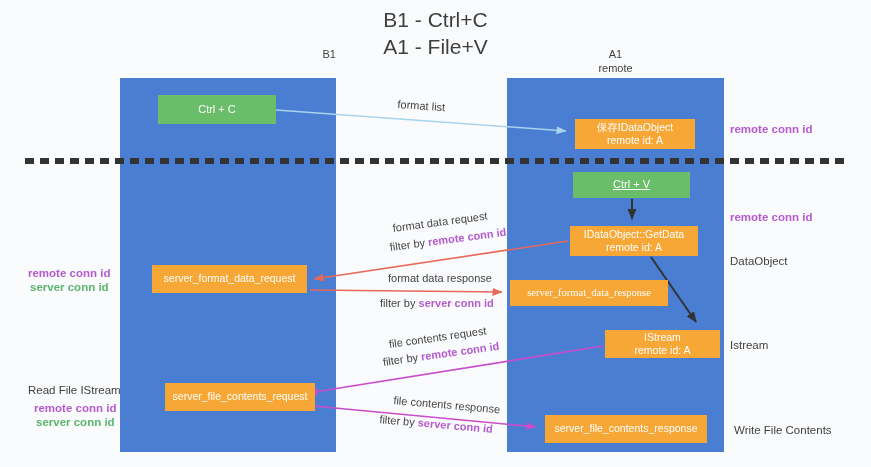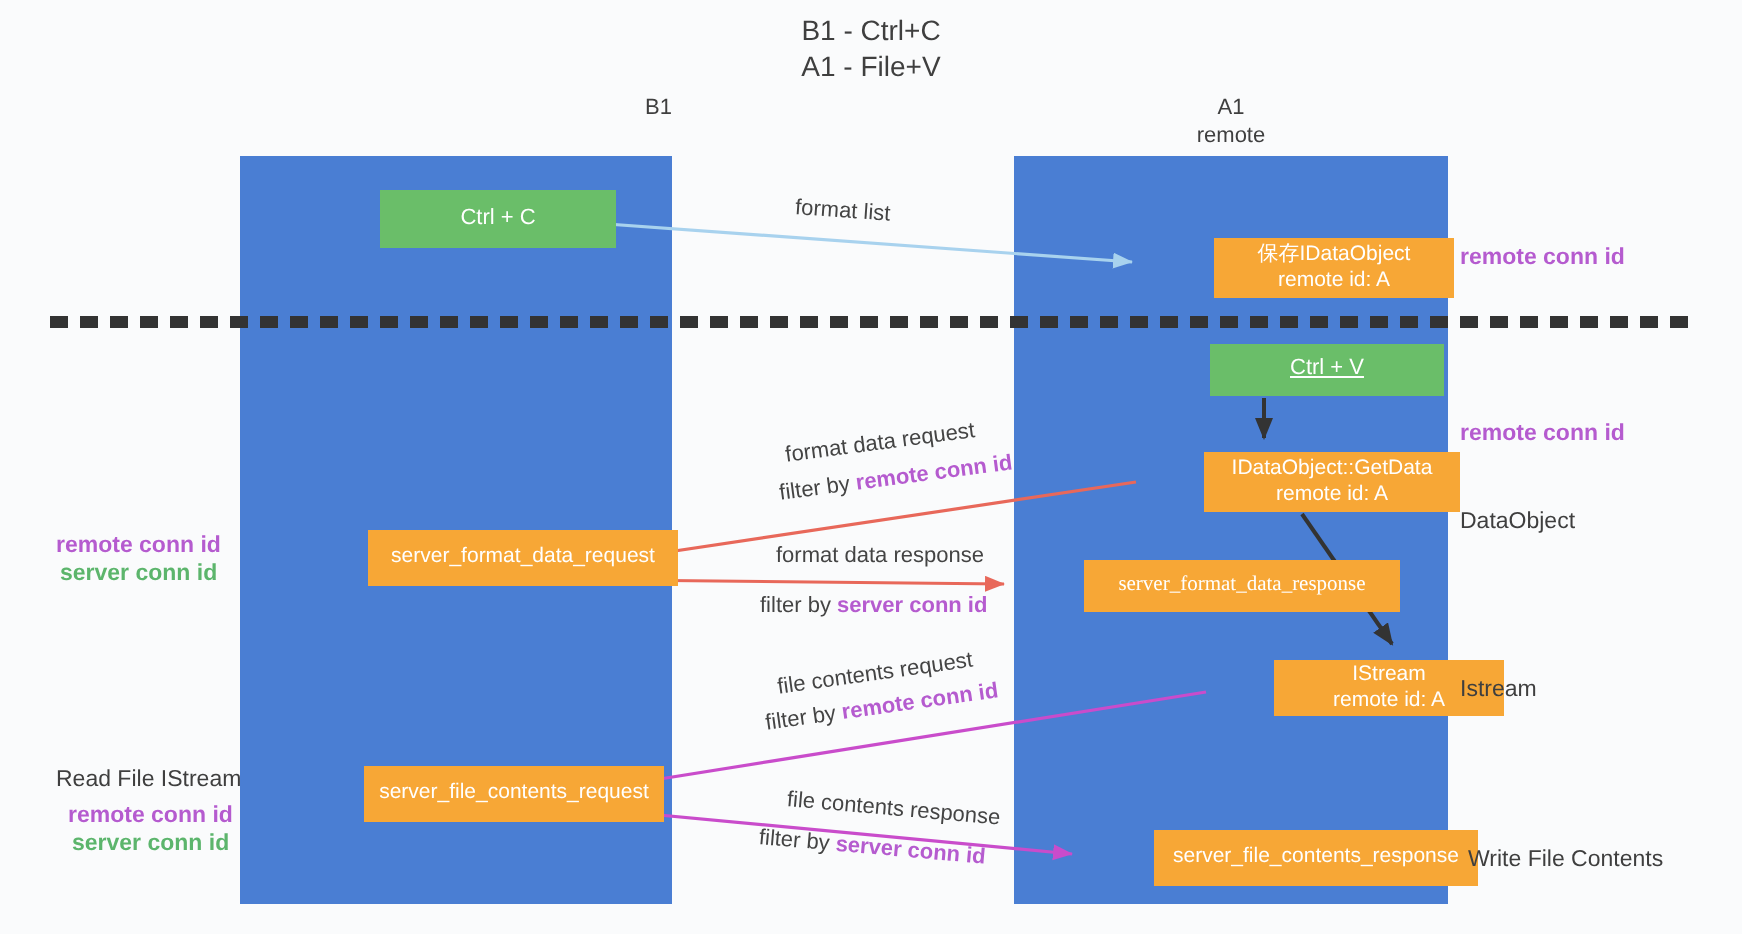--- a/index.html
+++ b/index.html
@@ -3,25 +3,25 @@
 <meta charset="utf-8">
 <style>
   html,body{margin:0;padding:0;background:#fafbfc;}
   .canvas{
     position:relative;width:871px;height:467px;overflow:hidden;
     background:#fafbfc;
     font-family:"Liberation Sans","DejaVu Sans",sans-serif;
     color:#3f3f3f;
   }
   .abs{position:absolute;}
-  .title{left:0;right:0;top:6px;text-align:center;font-size:14px;line-height:1.3;color:#3f3f3f;}
+  .title{left:0;right:0;top:6px;text-align:center;font-size:21px;line-height:1.3;color:#3f3f3f;}
   .lane-header{top:48px;text-align:center;font-size:11px;line-height:1.25;color:#3f3f3f;}
   .lane{background:#4a7ed3;top:78px;height:374px;}
   .node{box-sizing:border-box;display:flex;flex-direction:column;align-items:center;justify-content:center;
-        color:#fff;text-align:center;line-height:1.25;margin-left:32px;}
+        color:#fff;text-align:center;line-height:1.25;}
   .node.green{background:#6abe69;font-size:11px;}
   .node.orange{background:#f7a736;font-size:10.5px;}
   .dashes{background:repeating-linear-gradient(90deg,#333 0 9px,transparent 9px 15px);}
   .edge-label{font-size:11px;color:#444;white-space:nowrap;transform-origin:left top;}
   .filter-key-purple{color:#b55bcf;font-weight:bold;}
   .side-label{font-size:11.5px;white-space:nowrap;}
   .side-label.purple{color:#b55bcf;font-weight:bold;}
   .side-label.green{color:#5cb56c;font-weight:bold;}
   svg.overlay{position:absolute;left:0;top:0;pointer-events:none;}
 </style>
@@ -96,21 +96,21 @@
 
   <div class="abs node orange" style="left:510px;top:280px;width:158px;height:26px;font-family:Liberation Serif, serif;">
     <div>server_format_data_response</div>
   </div>
 
   <div class="abs node orange" style="left:605px;top:330px;width:115px;height:28px;">
     <div>IStream</div>
     <div>remote id: A</div>
   </div>
 
-  <div class="abs node orange" style="left:150px;top:383px;width:150px;height:28px;">
+  <div class="abs node orange" style="left:165px;top:383px;width:150px;height:28px;">
     <div>server_file_contents_request</div>
   </div>
 
   <div class="abs node orange" style="left:545px;top:415px;width:162px;height:28px;">
     <div>server_file_contents_response</div>
   </div>
 
   <div class="abs edge-label" style="left:398px;top:98px;transform:rotate(4deg);">format list</div>
 
   <div class="abs edge-label" style="left:392px;top:222px;transform:rotate(-7.5deg);">format data request</div>

